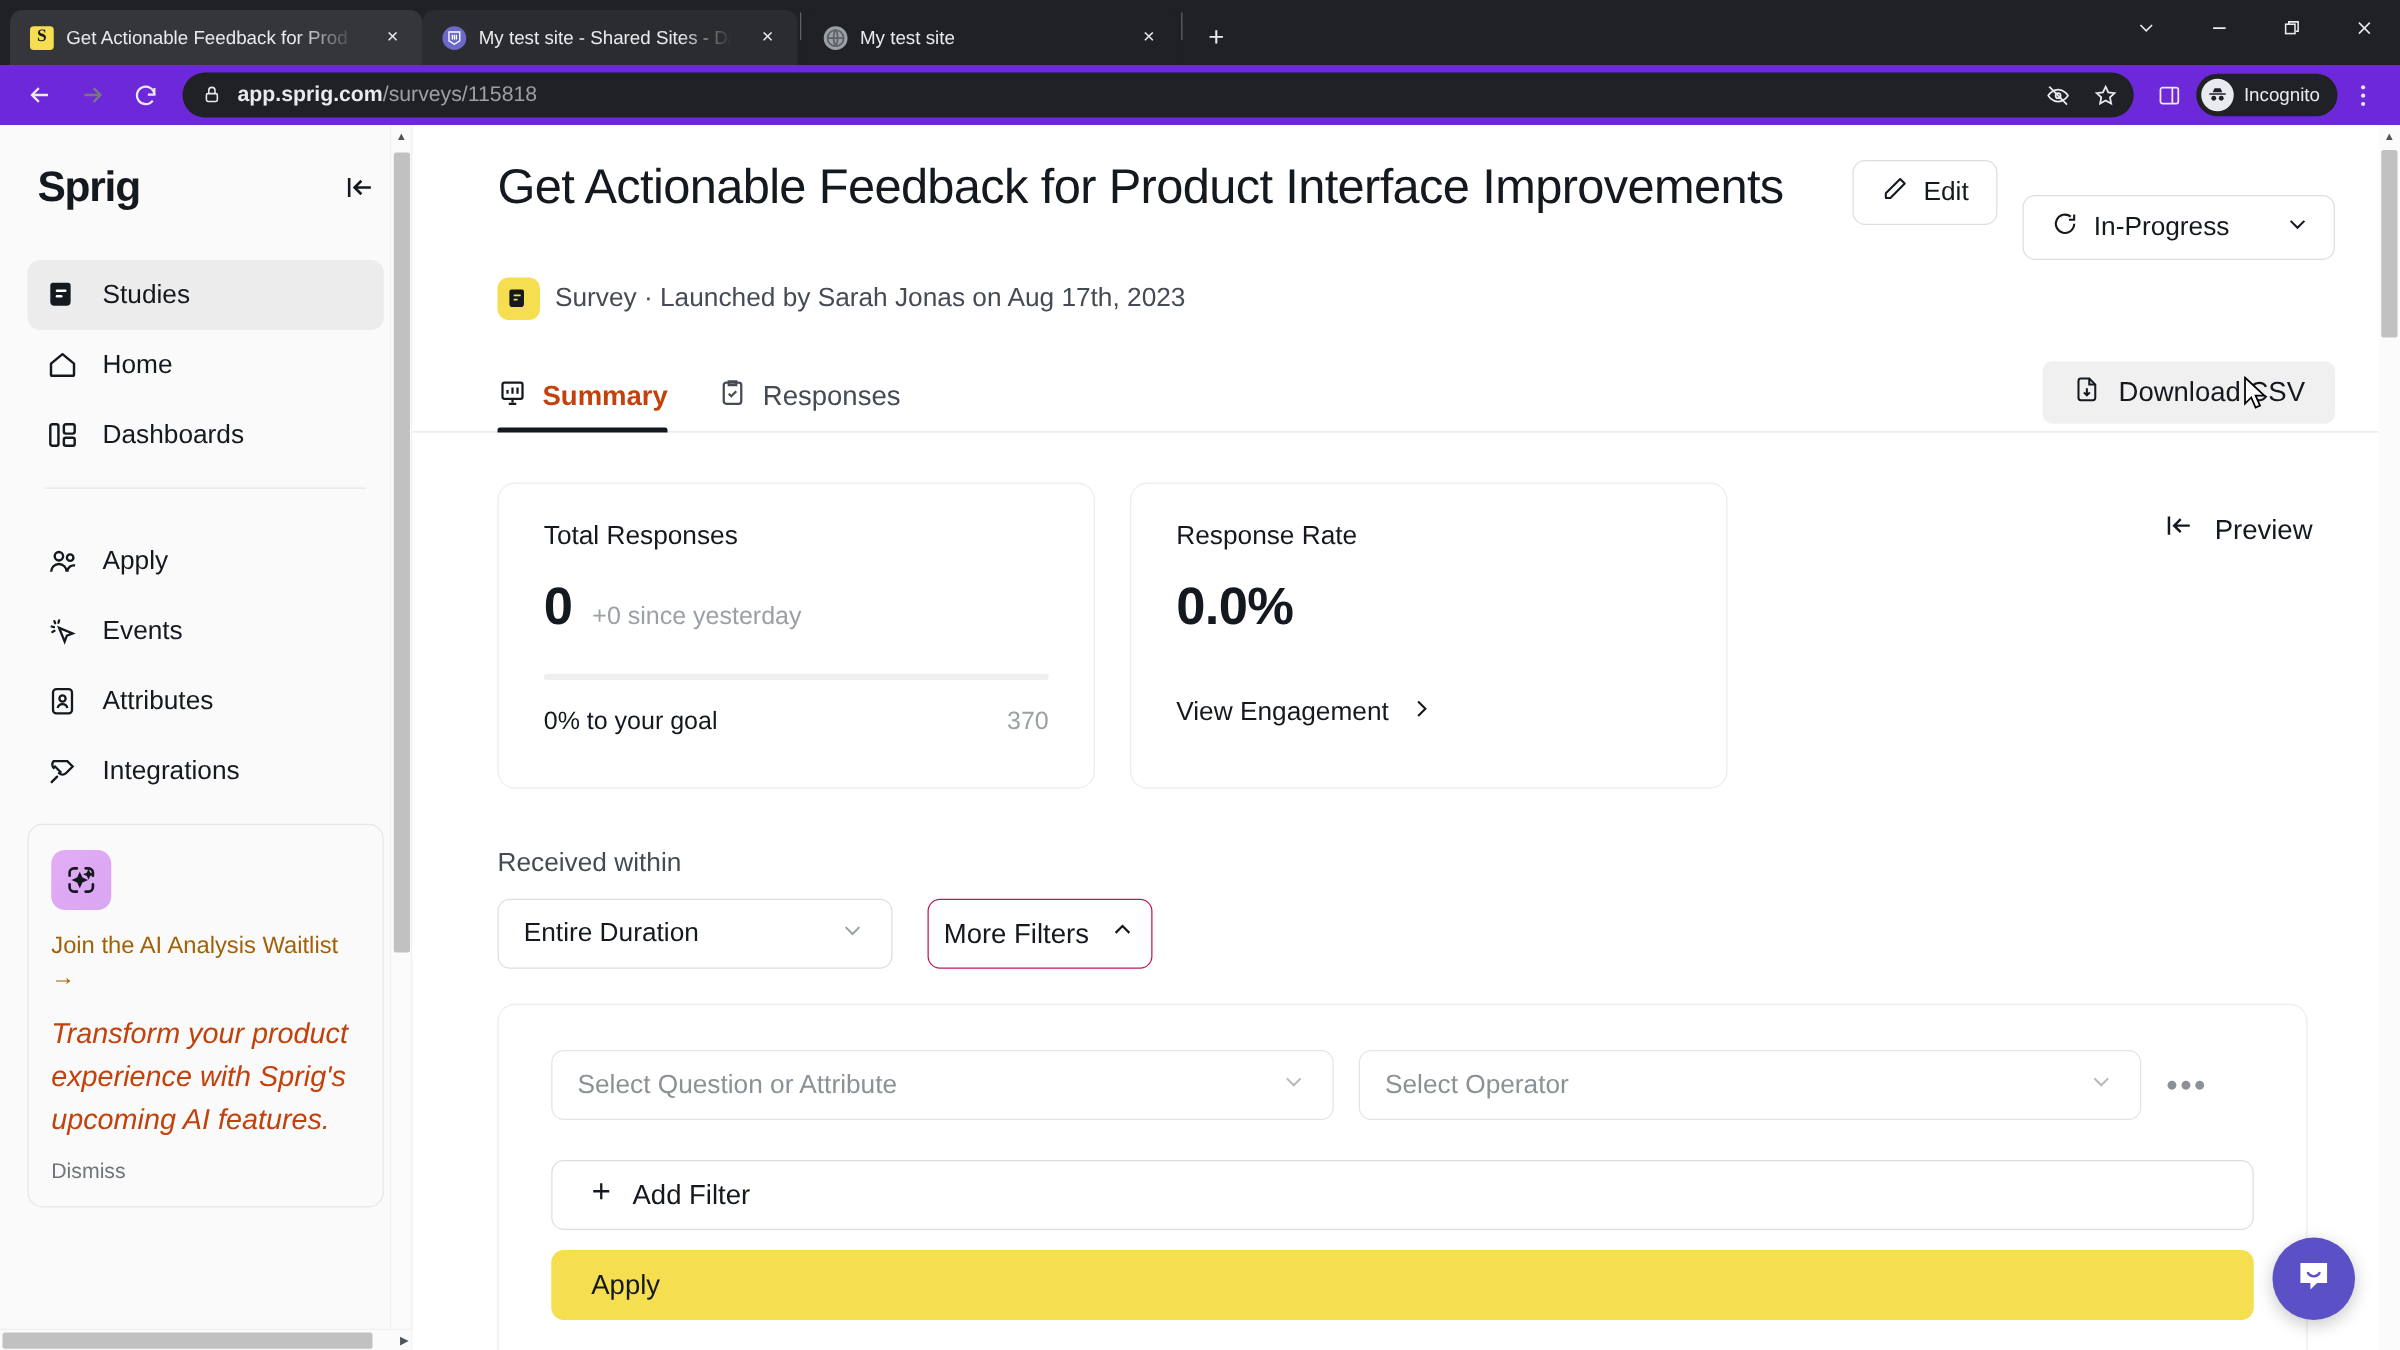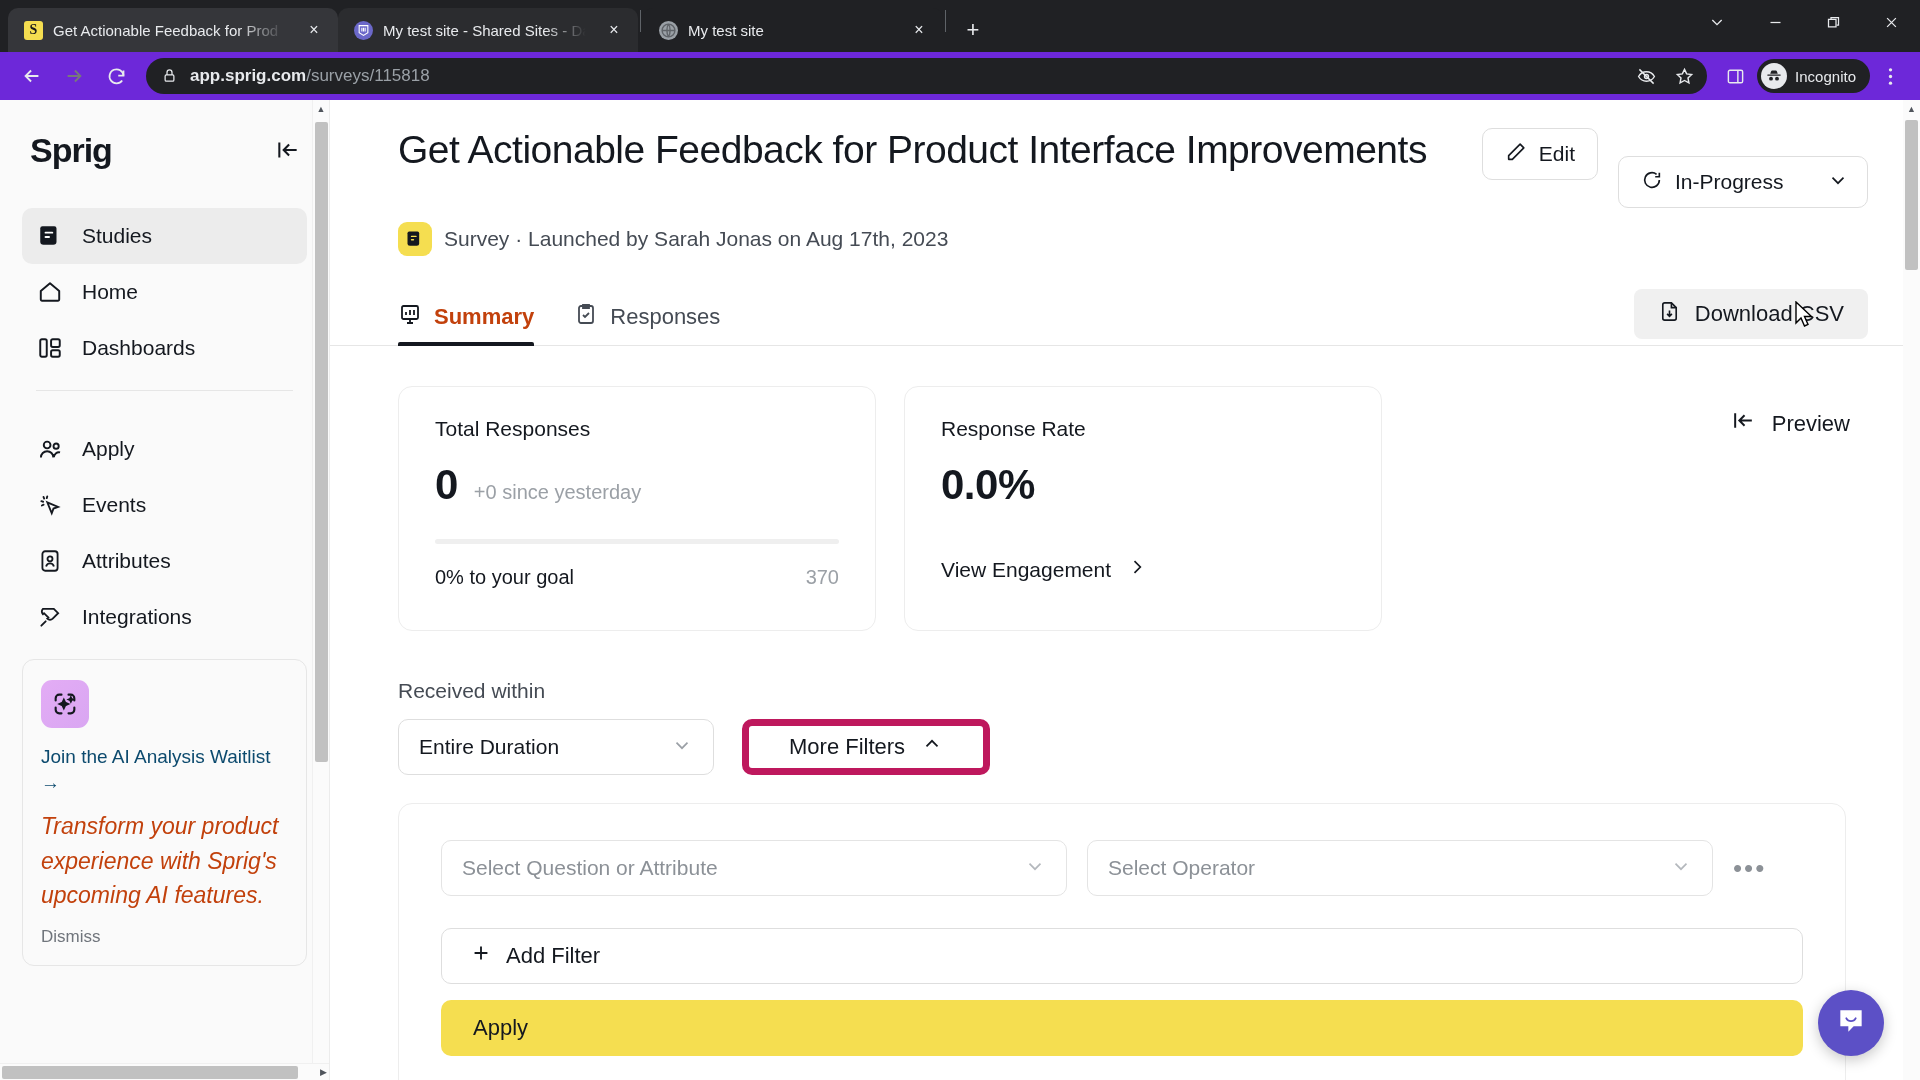--- a/index.html
+++ b/index.html
@@ -92,21 +92,21 @@
   .sb-ic { width:28px; height:28px; flex:none; display:flex; align-items:center; justify-content:center; }
   .sb-div { height:1px; background:#E6E6E6; margin: 14px 36px; }
   .ai-card {
     margin: 14px 22px 0 22px; border:1px solid #E6E6E6; border-radius:12px; background:#FAFAFA;
     padding: 20px 18px 18px 18px;
   }
   .ai-badge {
     width:48px; height:48px; border-radius:11px;
     background: linear-gradient(135deg,#E3ACF5,#D9A6F2); display:flex; align-items:center; justify-content:center;
   }
-  .ai-title { margin-top:16px; font-size:19px; color:#0c4a6e; line-height:1.35; font-weight:400; }
+  .ai-title { margin-top:16px; font-size:19px; color:#a16207; line-height:1.35; font-weight:400; }
   .ai-body { margin-top:14px; font-size:23px; color:#c2410c; line-height:1.5;font-style:italic; }
   .ai-dismiss { margin-top:14px; font-size:17px; color:#70757C; }
 
   
   .sb-vsb { position:absolute; right:0; top:0; width:17px; height:100%; background:#fbfbfb; border-left:1px solid #f0f0f0; }
   .sb-vsb .arw { height:17px; display:flex; align-items:center; justify-content:center; color:#50555c; font-size:9px; }
   .sb-vsb .thumb { position:absolute; left:2px; width:13px; top:22px; height:640px; background:#c1c1c1; border-radius:2px; }
   .sb-hsb { height:17px; background:#fbfbfb; display:flex; align-items:center; border-top:1px solid #f0f0f0; position:relative; }
   .sb-hsb .hthumb { position:absolute; left:2px; width:296px; height:13px; background:#c1c1c1; border-radius:2px; }
   .sb-hsb .harw { position:absolute; right:2px; color:#50555c; font-size:9px; }
@@ -166,22 +166,22 @@
   }
 
   .filters-label { margin-top: 48px; font-size:21px; color:#454B54; }
   .filter-top { display:flex; gap:28px; margin-top:16px; }
   .sel-box {
     height:56px; border:1px solid #DEDEDE; border-radius:10px; background:#fff;
     display:flex; align-items:center; justify-content:space-between; padding: 0 20px; font-size:21px; color:#14181F;
   }
   .sel-duration { width:316px; }
   .more-filters {
-    height:56px; border:7px solid #be185d; border-radius:10px; background:#fff;
-    display:flex; align-items:center; gap:16px; padding: 0 40px; font-size:22px; color:#14181F; font-weight:500;
+    height:56px; border:1px solid #be185d; border-radius:10px; background:#fff;
+    display:flex; align-items:center; gap:16px; padding: 0 12px; font-size:22px; color:#14181F; font-weight:500;
   }
   .filter-panel {
     margin-top: 28px; border:1px solid #EDEDED; border-radius:14px; background:#fff;
     padding: 36px 42px 40px 42px; margin-right: 22px;
   }
   .frow { display:flex; align-items:center; gap:20px; }
   .fsel {
     height:56px; border:1px solid #E4E4E4; border-radius:10px; background:#fff;
     display:flex; align-items:center; justify-content:space-between; padding: 0 20px;
     font-size:21px; color:#8C9197;

